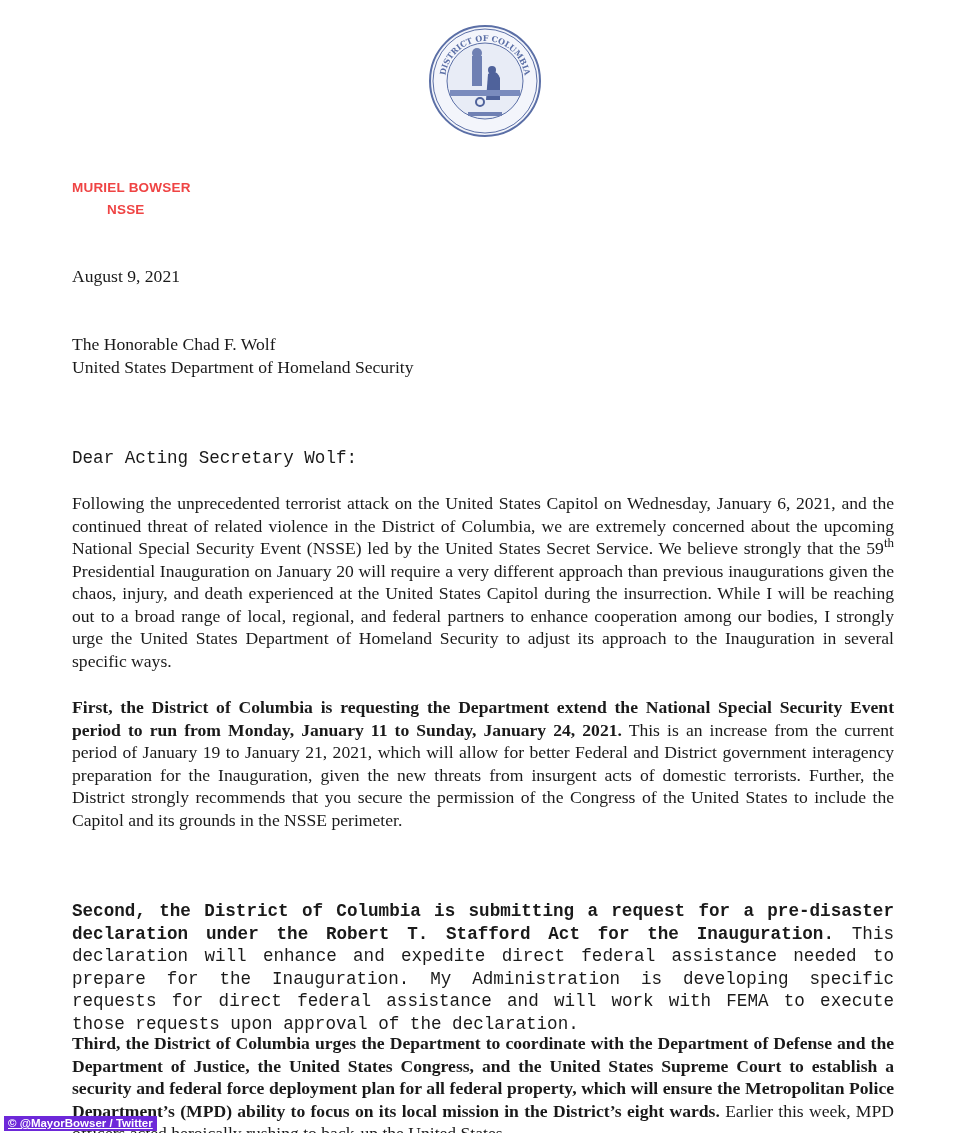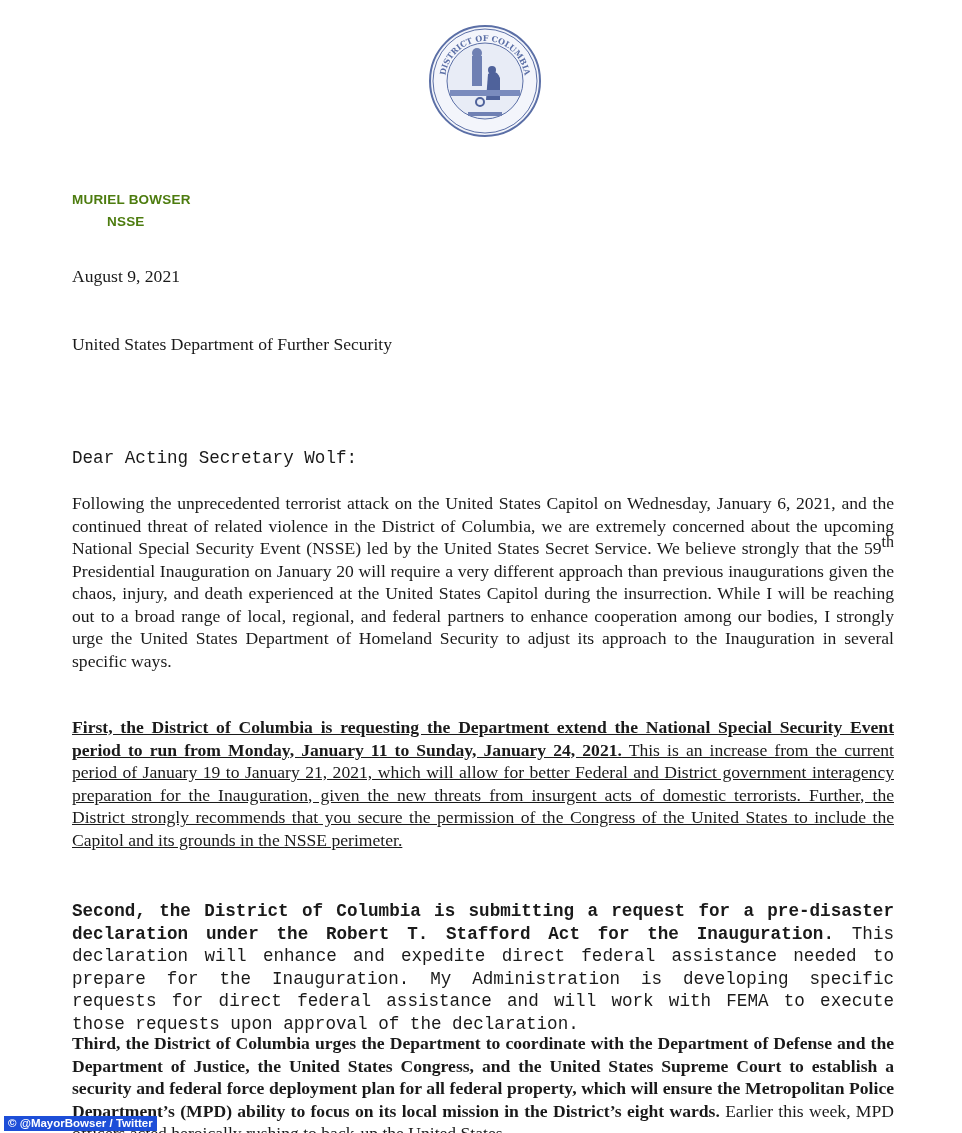--- a/index.html
+++ b/index.html
@@ -18,59 +18,60 @@
     .seal {
       position: absolute;
       left: 428px;
       top: 24px;
       width: 114px;
       height: 114px;
     }
     .letterhead {
       position: absolute;
       left: 72px;
-      top: 192px;
+      top: 180px;
       font-family: "Liberation Sans", sans-serif;
       font-weight: bold;
-      color: #4d7c0f;
+      color: #ef4444;
       font-size: 13.5px;
       letter-spacing: 0.2px;
     }
     .letterhead .name { display: block; }
     .letterhead .title { display: block; margin-left: 35px; margin-top: 7px; }
 
     .text {
       position: absolute;
       left: 72px;
       width: 822px;
       font-size: 17.6px;
       line-height: 22.5px;
     }
     .date { top: 265px; }
     .addr { top: 333px; }
     .addr span { display: block; }
     .salutation { top: 447px; font-family: Liberation Mono, monospace; }
     .para { text-align: justify; }
     .p1 { top: 492px; }
-    .p2 { top: 716px; text-decoration: underline; }
+    .p2 { top: 696px; }
     .p3 { top: 900px; font-family: Liberation Mono, monospace; }
     .p4 { top: 988px; margin-top: 44px; }
-    sup { font-size: 16px; line-height: 0; }
+    sup { font-size: 13px; line-height: 0; }
     b { font-weight: bold; }
 
     .credit {
       position: absolute;
       left: 4px;
       top: 1116px;
-      background: #1d4ed8;
+      background: #6d28d9;
       color: #ffffff;
       font-family: "Liberation Sans", sans-serif;
       font-weight: bold;
       font-size: 11.5px;
       padding: 1px 4px 2px 4px;
+      text-decoration: underline;
     }
   </style>
 </head>
 <body>
 
 <div class="seal">
   <svg width="114" height="114" viewBox="0 0 114 114">
     <circle cx="57" cy="57" r="55" fill="#f3f5fb" stroke="#5b6fa6" stroke-width="2"></circle>
     <circle cx="57" cy="57" r="52" fill="none" stroke="#5b6fa6" stroke-width="1"></circle>
     <circle cx="57" cy="57" r="38" fill="#e8ecf6" stroke="#5b6fa6" stroke-width="1"></circle>
@@ -89,21 +90,22 @@
 </div>
 
 <div class="letterhead">
   <span class="name">MURIEL BOWSER</span>
   <span class="title">NSSE</span>
 </div>
 
 <div class="text date">August 9, 2021</div>
 
 <div class="text addr">
-  <span>United States Department of Further Security</span>
+  <span>The Honorable Chad F. Wolf</span>
+  <span>United States Department of Homeland Security</span>
 </div>
 
 <div class="text salutation">Dear Acting Secretary Wolf:</div>
 
 <div class="text para p1"><span>Following the unprecedented terrorist attack on the United States Capitol on Wednesday, January 6, 2021, and the continued threat of related violence in the District of Columbia, we are extremely concerned about the upcoming National Special Security Event (NSSE) led by the United States Secret Service. We believe strongly that the 59</span><sup>th</sup><span> Presidential Inauguration on January 20 will require a very different approach than previous inaugurations given the chaos, injury, and death experienced at the United States Capitol during the insurrection. While I will be reaching out to a broad range of local, regional, and federal partners to enhance cooperation among our bodies, I strongly urge the United States Department of Homeland Security to adjust its approach to the Inauguration in several specific ways.</span></div>
 
 <div class="text para p2"><b>First, the District of Columbia is requesting the Department extend the National Special Security Event period to run from Monday, January 11 to Sunday, January 24, 2021.</b><span> This is an increase from the current period of January 19 to January 21, 2021, which will allow for better Federal and District government interagency preparation for the Inauguration, given the new threats from insurgent acts of domestic terrorists.  Further, the District strongly recommends that you secure the permission of the Congress of the United States to include the Capitol and its grounds in the NSSE perimeter.</span></div>
 
 <div class="text para p3"><b>Second, the District of Columbia is submitting a request for a pre-disaster declaration under the Robert T. Stafford Act for the Inauguration.</b><span>  This declaration will enhance and expedite direct federal assistance needed to prepare for the Inauguration.  My Administration is developing specific requests for direct federal assistance and will work with FEMA to execute those requests upon approval of the declaration.</span></div>
 

